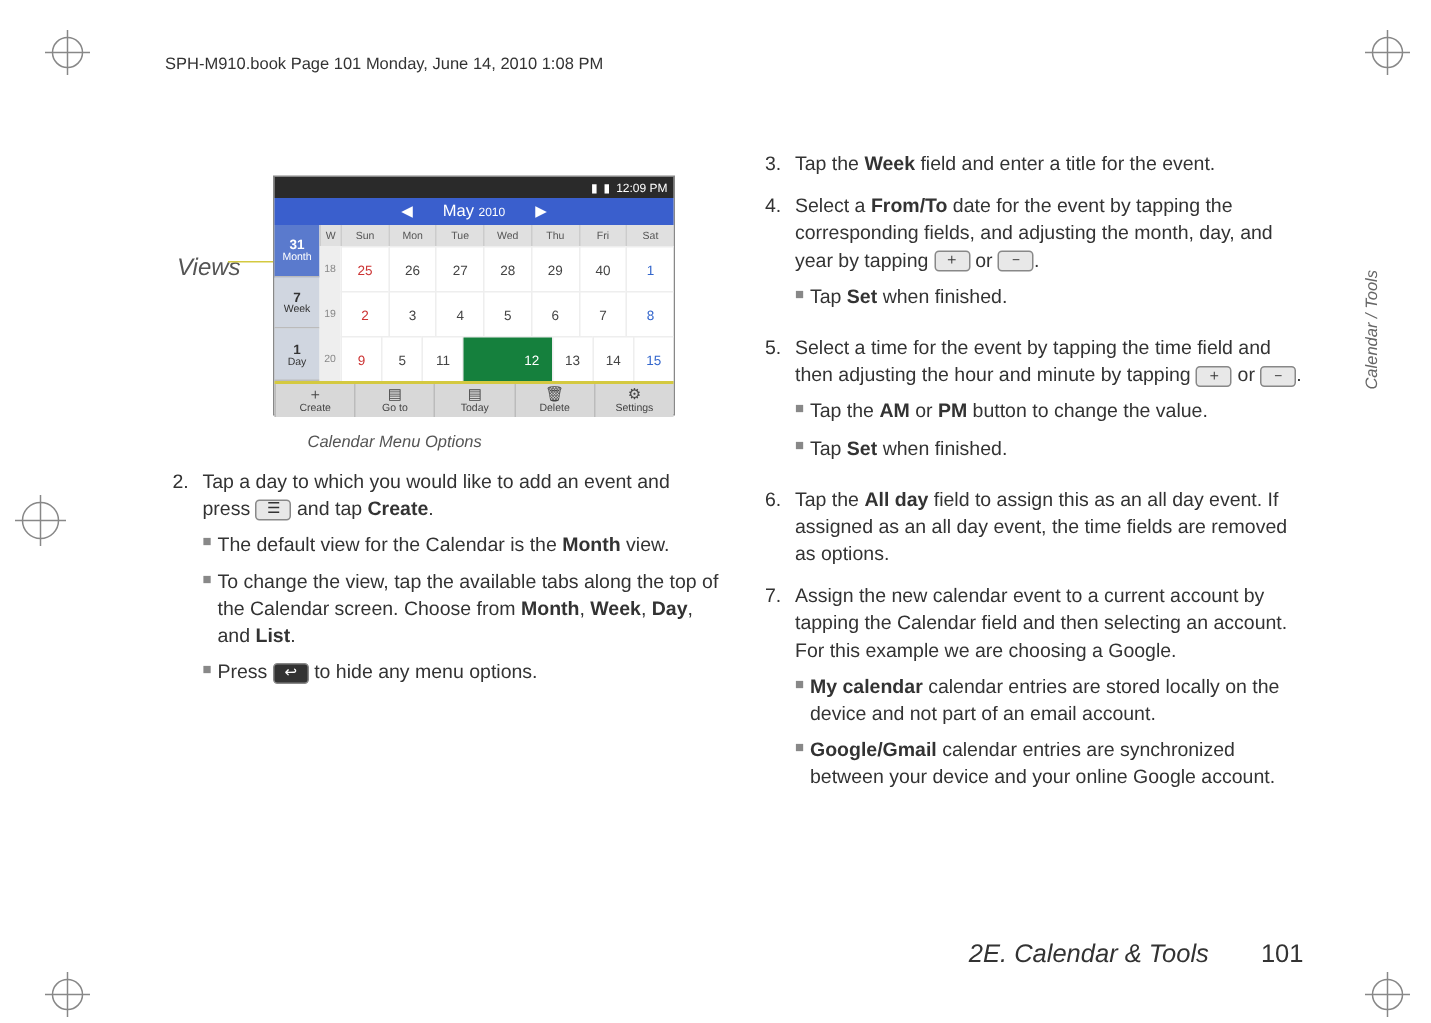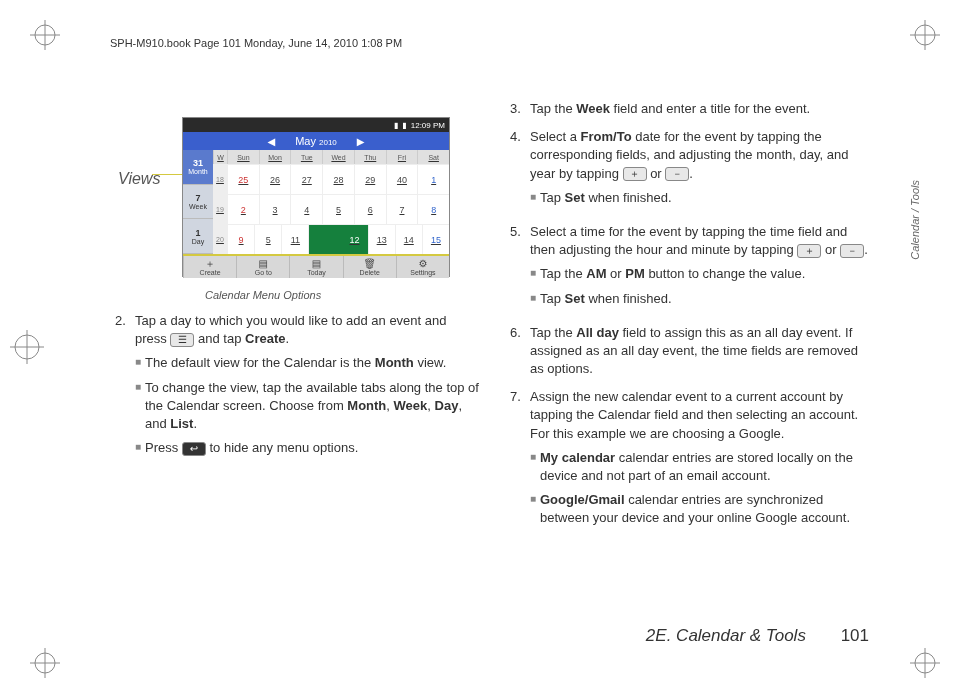--- a/index.html
+++ b/index.html
@@ -54,21 +54,21 @@
     font-size: 9px;
   }
   .statusbar { height: 14px; background: #2a2a2a; color: #fff; display:flex; justify-content:flex-end; align-items:center; padding:0 4px; gap:4px; font-size:8px;}
   .month-header { height:18px; background:#3a5fcd; color:#fff; display:flex; align-items:center; justify-content:center; gap:20px; font-size:11px;}
   .month-header .arrow { font-size:10px; }
   .cal-body { display:flex; height:104px; }
   .tabs { width:30px; display:flex; flex-direction:column; }
   .tab { flex:1; background:#d0d6e0; display:flex; flex-direction:column; align-items:center; justify-content:center; font-size:7px; border-bottom:1px solid #bbb;}
   .tab.active { background:#5a7acd; color:#fff; }
   .tab-num { font-size:9px; font-weight:bold; }
-  .cal-grid { flex:1; display:flex; flex-direction:column;text-decoration:underline; }
+  .cal-grid { flex:1; display:flex; flex-direction:column; }
   .dow-row { display:flex; height:14px; }
   .dow-cell { flex:1; background:#e0e0e0; border-left:1px solid #ccc; display:flex; align-items:center; justify-content:center; font-size:7px; color:#555;}
   .wk-row { display:flex; flex:1; }
   .wn { width:14px; background:#eee; display:flex; align-items:center; justify-content:center; font-size:7px; color:#888;}
   .dc { flex:1; background:#fff; border-left:1px solid #eee; border-top:1px solid #eee; display:flex; align-items:center; justify-content:center; font-size:9px; color:#444;}
   .dc.sun { color:#c33; }
   .dc.sat { color:#36c; }
   .dc.today { background:#15803d; color:#fff;padding-left:32px; }
   .toolbar { height:24px; background:#d8d8d8; display:flex; border-top:2px solid #d4c940;}
   .tbtn { flex:1; display:flex; flex-direction:column; align-items:center; justify-content:center; font-size:7px; color:#444; border-left:1px solid #bbb;}

